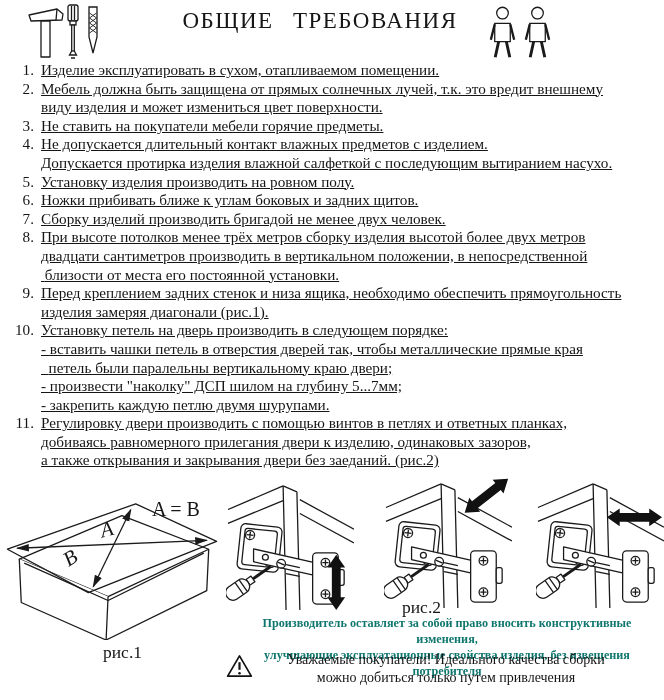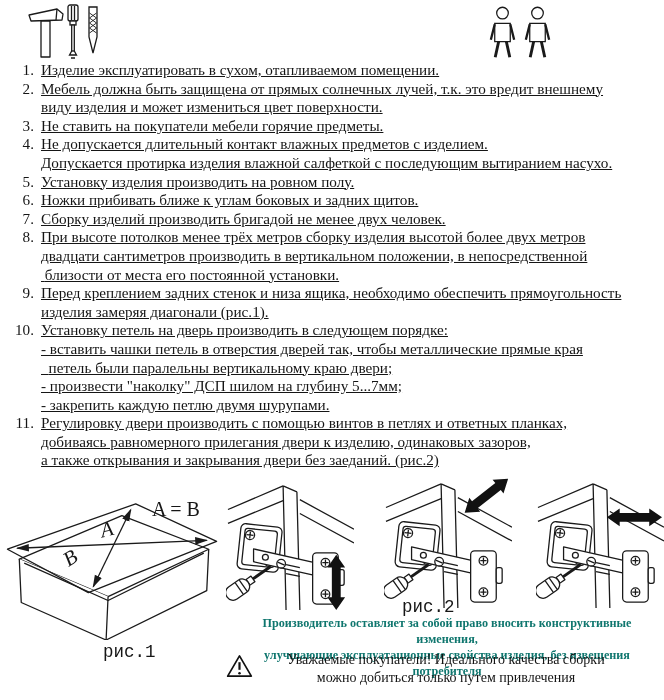--- a/index.html
+++ b/index.html
@@ -7,21 +7,21 @@
        font-family:"Liberation Serif", serif;color:#111;}
   .page{position:absolute;inset:0;background:#fff;}
   .abs{position:absolute;}
   .title{left:0;right:24px;top:8px;text-align:center;font-size:23px;
          letter-spacing:1.5px;word-spacing:12px;color:#161616;}
   .req-list{left:8px;top:61px;right:4px;font-size:15.2px;line-height:18.6px;color:#151515;}
   .req-row{display:flex;align-items:flex-start;}
   .req-num{flex:0 0 26px;text-align:right;margin-right:7px;white-space:nowrap;}
   .req-text{flex:1;white-space:pre-wrap;text-decoration:underline;}
   .fig-label-ab{left:152px;top:498px;font-size:20px;color:#161616;text-align:center;}
-  .cap{font-size:17.5px;color:#161616;font-family:Liberation Mono, monospace;}
+  .cap{font-size:17.5px;color:#161616;}
   .cap1{left:68px;top:642px;margin-left:35px;}
   .cap2{left:402px;top:597px;}
   .note{left:234px;top:615px;width:426px;text-align:center;font-size:12.2px;
         font-weight:700;line-height:16px;white-space:pre-wrap;color:#0f766e;}
   .warning-text{left:262px;top:651px;width:368px;text-align:center;color:#141414;}
   .warn-line{font-size:14px;line-height:18.3px;}
   svg{display:block;}
   .lineart{stroke:#1a1a1a;fill:none;stroke-width:1.3;}
 </style>
 </head>
@@ -94,20 +94,21 @@
     </g>
   </svg>
   <svg class="abs" style="left:86px;top:5px" width="15" height="50" viewBox="0 0 15 50">
     <g class="lineart">
       <path d="M3,2 L11,2 L11,32 L7,48 L3,32 Z" fill="#fff"></path>
       <path d="M3.5,8 L10.5,13 M3.5,13 L10.5,18 M3.5,18 L10.5,23 M3.5,23 L10.5,28
                M10.5,8 L3.5,13 M10.5,13 L3.5,18 M10.5,18 L3.5,23 M10.5,23 L3.5,28" stroke-width="0.9"></path>
     </g>
   </svg>
 
+  <div class="abs title">ОБЩИЕ ТРЕБОВАНИЯ</div>
 
   <svg class="abs" style="left:486px;top:5px" width="33" height="54" viewBox="0 0 34 54">
     <g class="lineart" stroke-width="1.6">
       <circle cx="17" cy="7.5" r="6" fill="#fff"></circle>
       <path d="M9,18 L25,18 L25,37 L9,37 Z" fill="#fff"></path>
       <path d="M9,19 L5,35 M25,19 L29,35" stroke-width="2.4"></path>
       <path d="M13,37 L9.5,53 M21,37 L24.5,53" stroke-width="3"></path>
     </g>
   </svg>
   <svg class="abs" style="left:521px;top:5px" width="33" height="54" viewBox="0 0 34 54">

